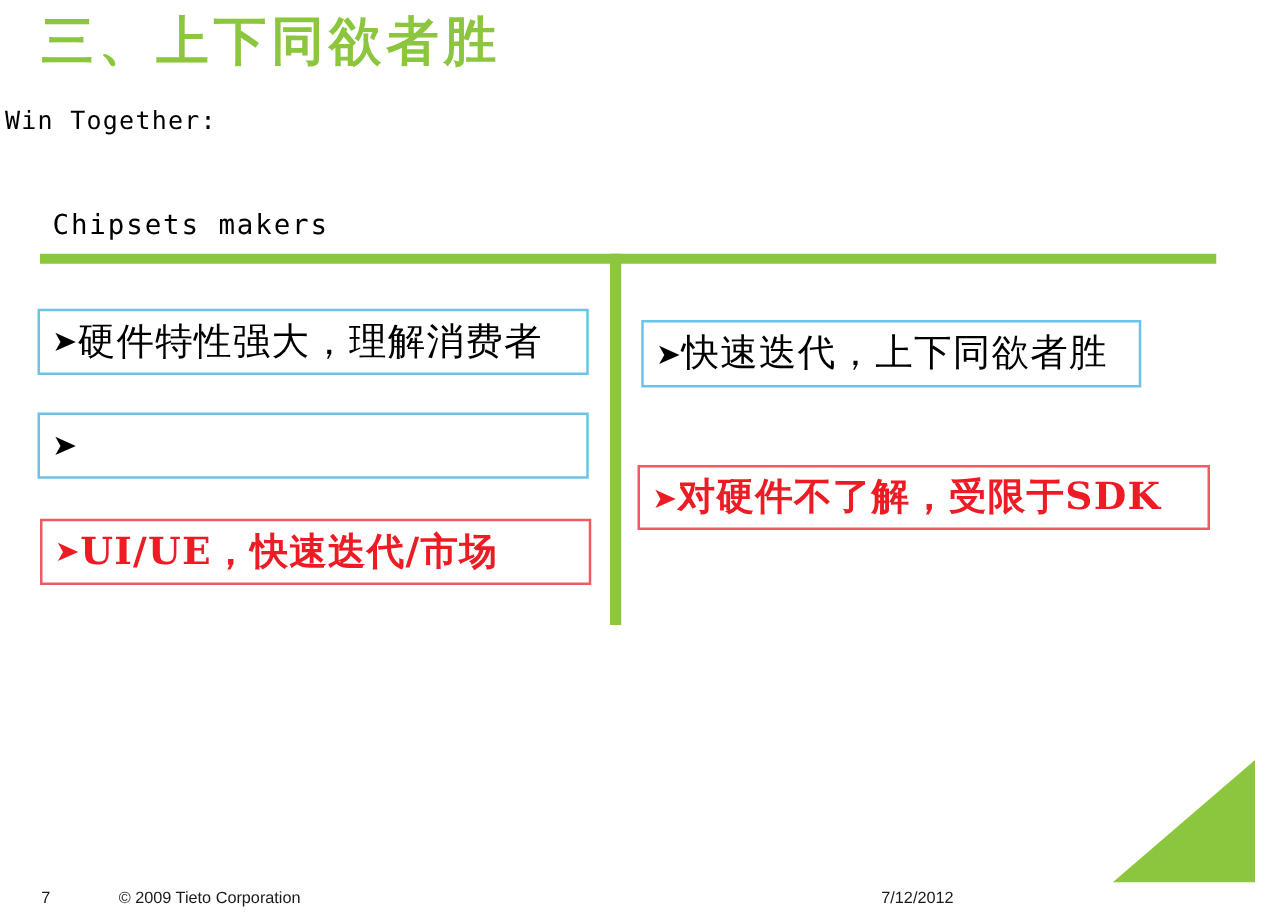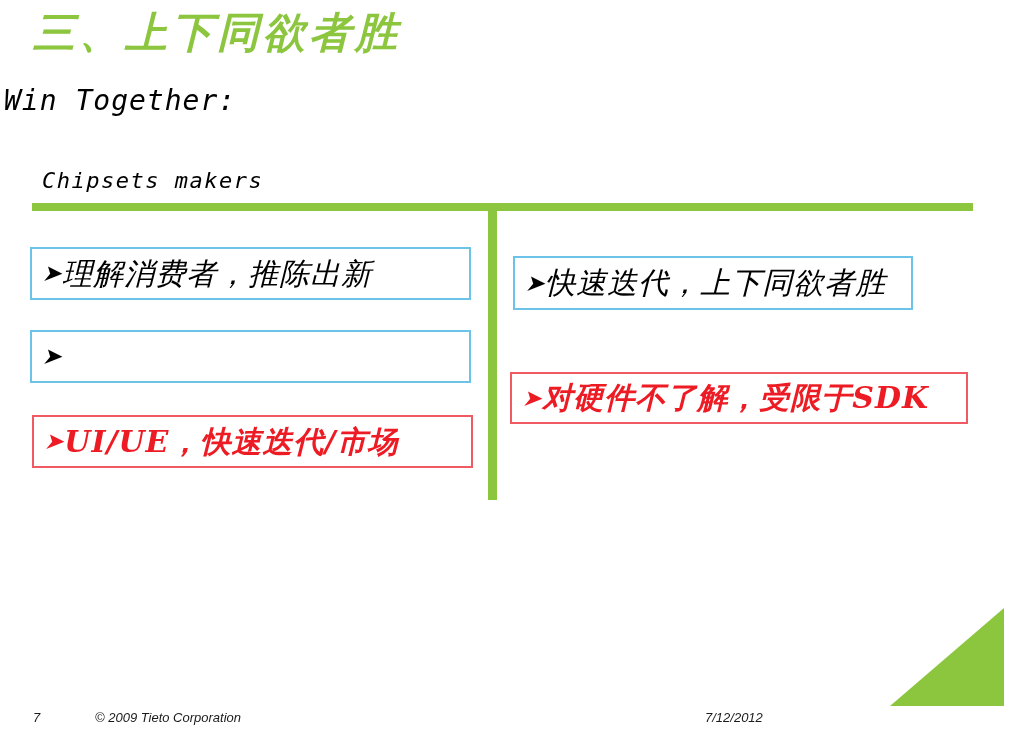--- a/index.html
+++ b/index.html
@@ -9,21 +9,20 @@
   }
   body {
     font-family: "Liberation Sans", sans-serif;
   }
   #slide {
     position: relative;
     width: 1024px;
     height: 732px;
     background: #ffffff;
     overflow: hidden;
-    font-style: italic;
   }
 
   
   #title {
     position: absolute;
     left: 33px;
     top: 8px;
     font-family: "DejaVu Serif", serif;
     font-size: 42px;
     font-weight: 700;
@@ -32,21 +31,21 @@
     white-space: nowrap;
     line-height: 1.2;
   }
 
   
   #subtitle {
     position: absolute;
     left: 4px;
     top: 84px;
     font-family: "DejaVu Sans Mono", monospace;
-    font-size: 28px;
+    font-size: 20px;
     letter-spacing: 1px;
     color: #000000;
     white-space: nowrap;
   }
 
   
   .col-header {
     position: absolute;
     font-family: "DejaVu Sans Mono", monospace;
     font-size: 22px;
@@ -150,21 +149,21 @@
 
   <div id="subtitle">Win Together:</div>
 
   <div id="header-left" class="col-header">Chipsets makers</div>
 
   <div id="rule-h"></div>
   <div id="rule-v"></div>
 
   <div id="box-l1" class="bullet-box box-blue">
     <span class="arrow">➤</span>
-    <span class="btext">理解消费者，推陈出新</span>
+    <span class="btext">硬件特性强大，理解消费者</span>
   </div>
 
   <div id="box-l2" class="bullet-box box-blue">
     <span class="arrow">➤</span>
   </div>
 
   <div id="box-l3" class="bullet-box box-red">
     <span class="arrow">➤</span>
     <span class="btext">UI/UE，快速迭代/市场</span>
   </div>

